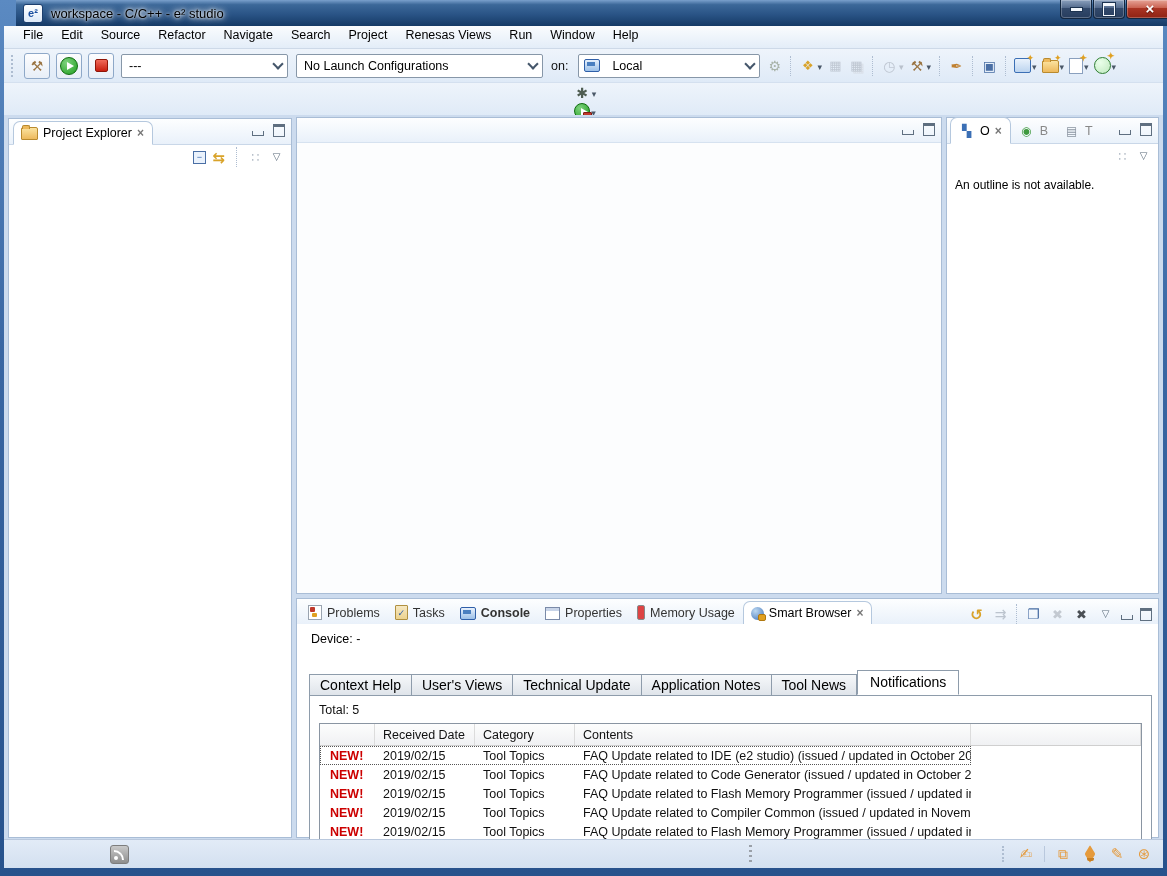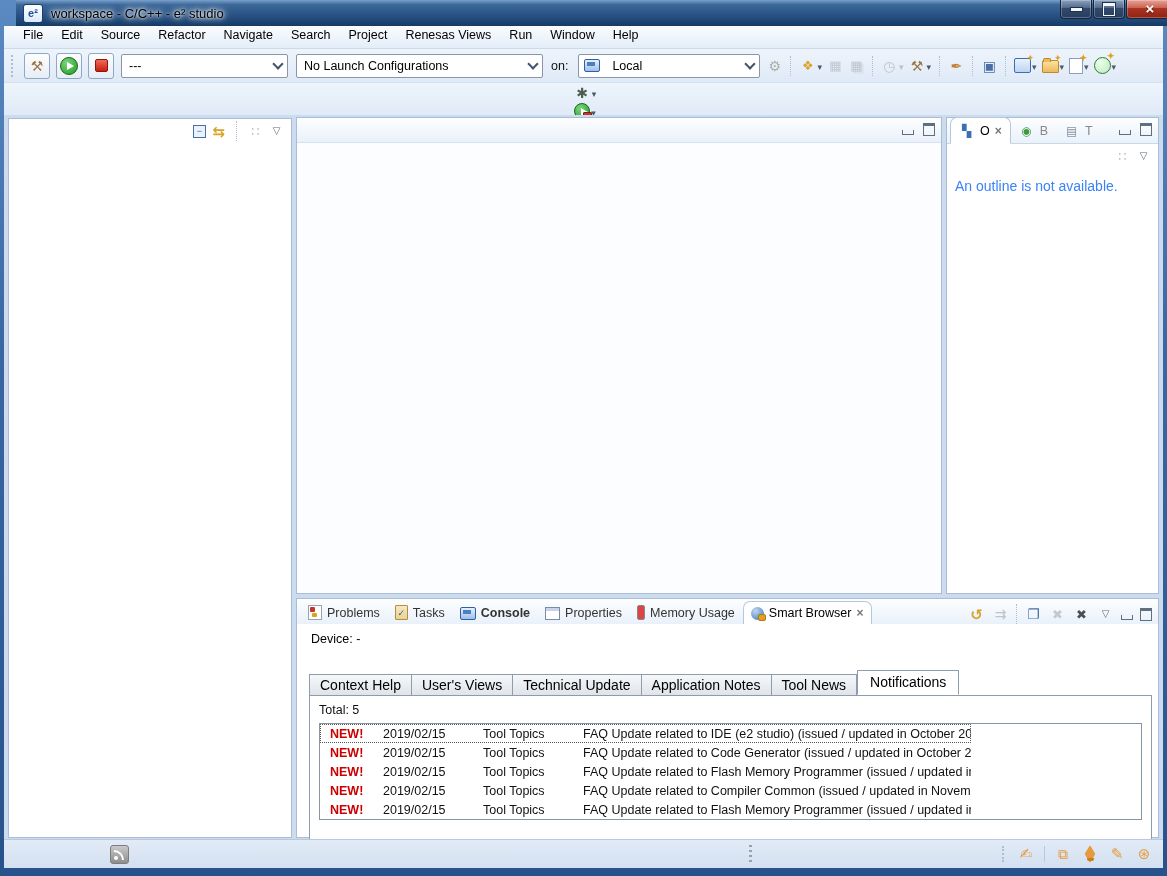--- a/index.html
+++ b/index.html
@@ -114,21 +114,21 @@
   .mm-max{width:10px;height:9px;border:1px solid #5f6f80;border-top:3px solid #5f6f80;}
   .pane-toolbar{height:24px;display:flex;align-items:center;justify-content:flex-end;gap:4px;padding-right:6px;background:#fff;}
   .g-collapse{width:11px;height:11px;border:1px solid #4a6fa5;background:#eaf2fc;display:flex;align-items:center;justify-content:center;font-size:9px;color:#2f5fa8;}
   .g-collapse::before{content:"−";}
   .g-link::before{content:"⇆";color:#d9a32a;font-size:15px;font-weight:bold;}
   .g-viewdots::before{content:"∷";color:#b8c0ca;font-size:13px;}
   .g-viewmenu::before{content:"▽";color:#5a6a7a;font-size:10px;}
   .g-outline::before{content:"▚";color:#3b6fb5;font-size:12px;}
   .g-bp::before{content:"◉";color:#3f9a3f;font-size:12px;}
   .g-tmpl::before{content:"▤";color:#8a94a0;font-size:12px;}
-  .outline-msg{padding:10px 8px;font-size:14px;color:#3b82f6;}
+  .outline-msg{padding:10px 8px;font-size:12px;color:#000000;}
   
   .editor-head{height:24px;background:linear-gradient(180deg,#fdfeff,#e9f1fa);border-bottom:1px solid #d6e2f0;position:relative;}
   .editor-body{position:absolute;left:0;right:0;top:25px;bottom:0;background:#fcfdfe;}
   
   .g-problems{width:12px;height:13px;border:1px solid #9aa4b0;background:#fff;position:relative;}
   .g-problems::before{content:"";position:absolute;left:1px;top:1px;width:5px;height:5px;background:#c0392b;border-radius:1px;}
   .g-problems::after{content:"";position:absolute;left:3px;top:7px;width:5px;height:4px;background:#e0a020;border-radius:1px;}
   .g-tasks{width:11px;height:13px;border:1px solid #b09040;background:linear-gradient(180deg,#f6e8c2,#ecd28e);display:flex;align-items:center;justify-content:center;color:#2f5fa8;font-size:9px;border-radius:1px;}
   .g-tasks::before{content:"✓";}
   .g-monitor{width:14px;height:11px;border:1px solid #2f5fa8;border-radius:2px;background:linear-gradient(180deg,#e8f1fc,#9cc0e8);position:relative;}
@@ -384,20 +384,31 @@
           <span class="persp new"></span>
         </button>
       <button class="tbtn persp-btn pressed">
           <span class="persp cpp"></span>
         </button>
     </div>
 
     <div class="workspace">
 
       <div class="panel" style="left:4px;top:3px;width:284px;height:720px;">
+        <div class="pane-tabs">
+          <div class="ptab sel" style="margin-left:4px">
+            <span class="g-gfold" style="margin-top:0"></span>
+            <span>Project Explorer</span>
+            <span class="tab-close"></span>
+          </div>
+          <div class="mini-ctl">
+            <span class="mm-min"></span>
+            <span class="mm-max"></span>
+          </div>
+        </div>
         <div class="pane-toolbar">
           <span class="ic g-collapse"></span>
           <span class="ic g-link"></span>
           <span class="vsep"></span>
           <span class="ic g-viewdots"></span>
           <span class="ic g-viewmenu"></span>
         </div>
       </div>
 
       <div class="panel" style="left:292px;top:2px;width:646px;height:477px;">
@@ -482,20 +493,27 @@
             <span class="subtab">Context Help</span>
             <span class="subtab">User's Views</span>
             <span class="subtab">Technical Update</span>
             <span class="subtab">Application Notes</span>
             <span class="subtab">Tool News</span>
             <span class="subtab sel">Notifications</span>
           </div>
           <div class="groupbox">
             <div class="total-lbl">Total: 5</div>
             <div class="sb-table">
+              <div class="trow thead">
+                <span class="tcell"></span>
+                <span class="tcell">Received Date</span>
+                <span class="tcell">Category</span>
+                <span class="tcell">Contents</span>
+                <span class="tcell"></span>
+              </div>
               <div class="trow focused">
                 <span class="tcell badge">NEW!</span>
                 <span class="tcell">2019/02/15</span>
                 <span class="tcell">Tool Topics</span>
                 <span class="tcell">FAQ Update related to IDE (e2 studio) (issued / updated in October 2018)</span>
                 <span class="tcell"></span>
               </div>
               <div class="trow">
                 <span class="tcell badge">NEW!</span>
                 <span class="tcell">2019/02/15</span>

